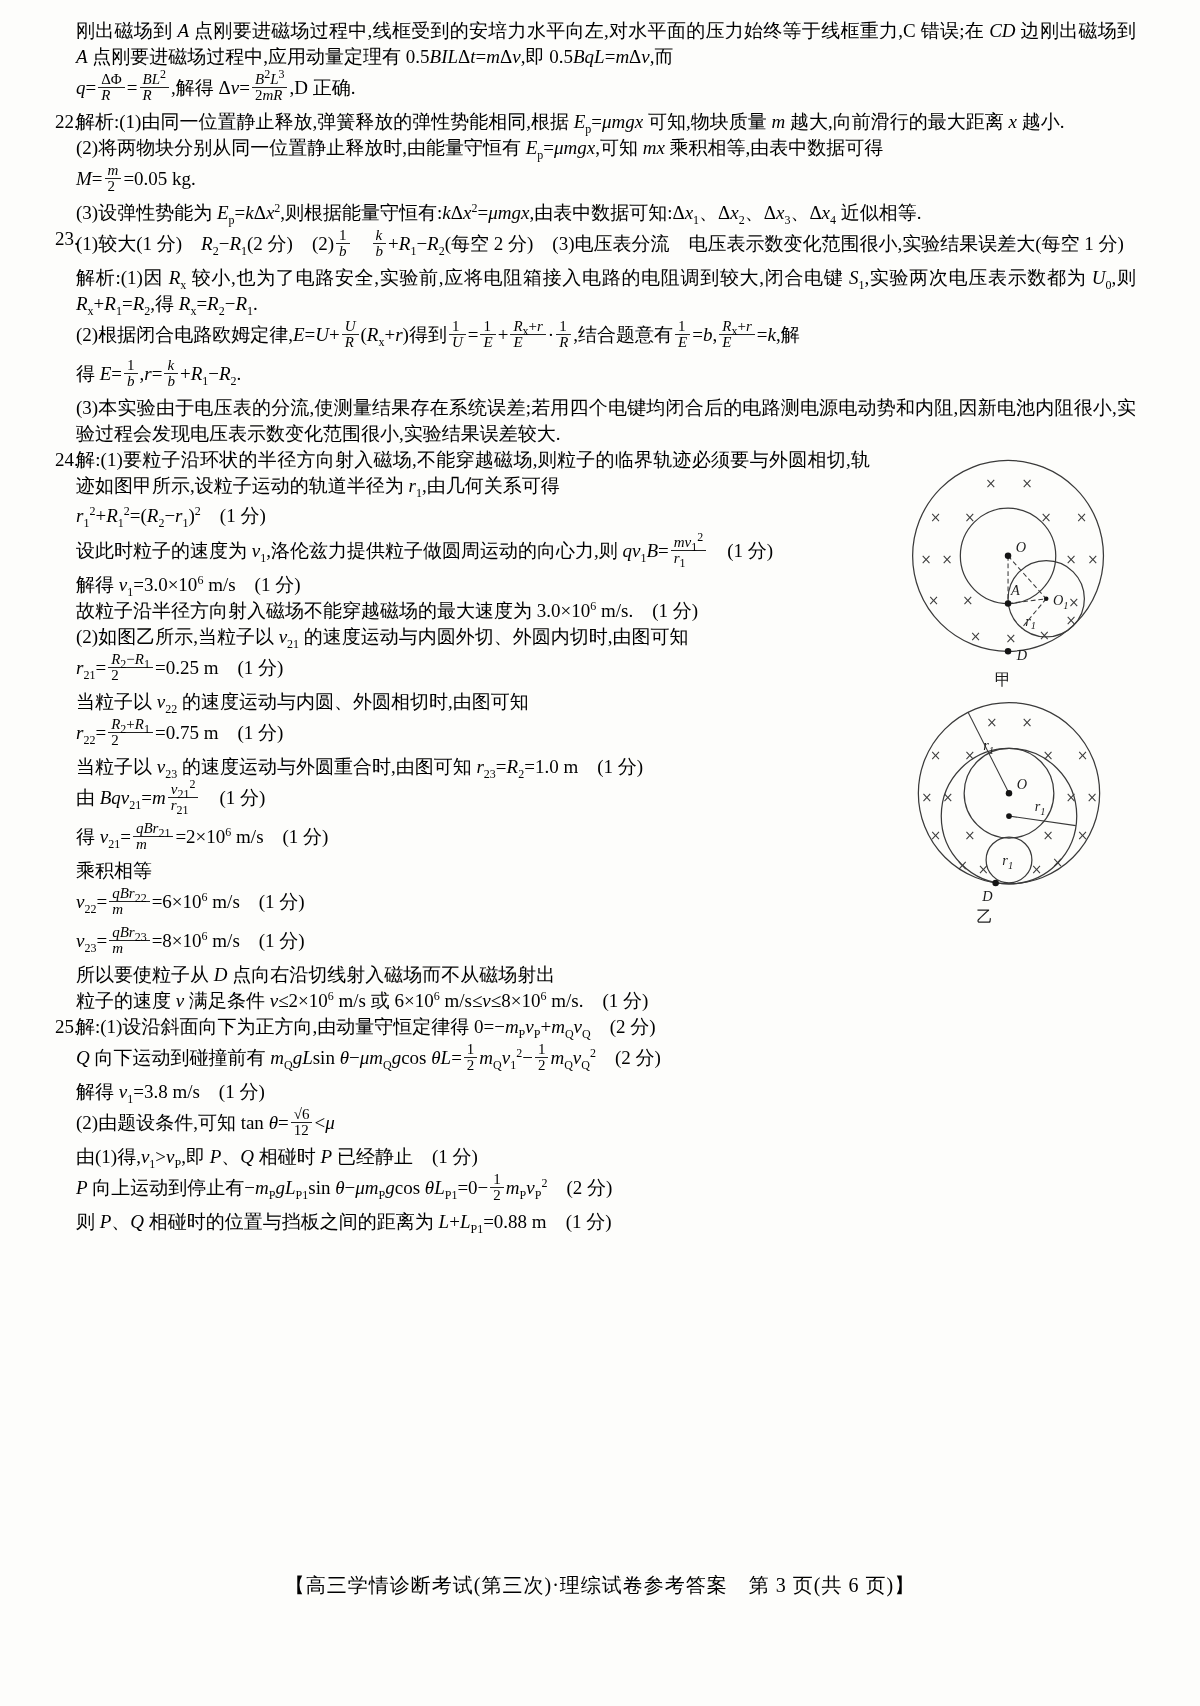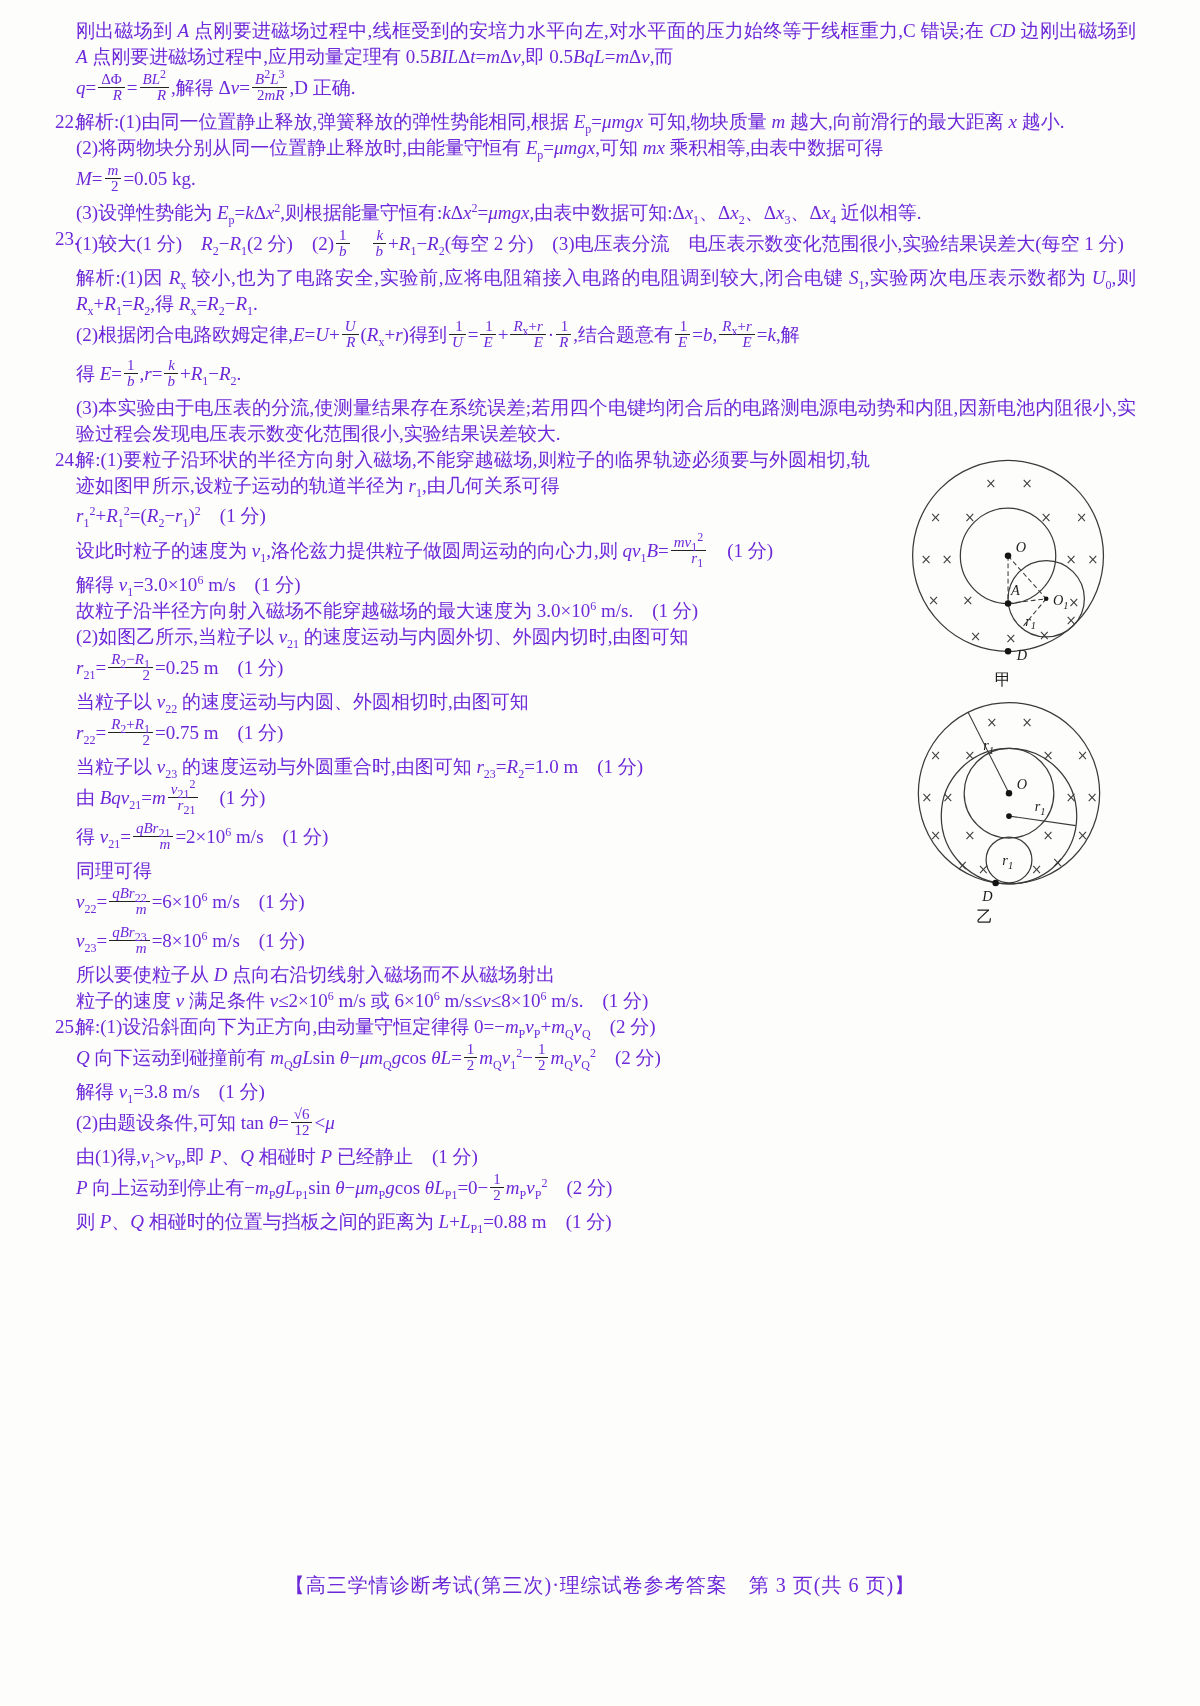--- a/index.html
+++ b/index.html
@@ -1,30 +1,30 @@
 <!DOCTYPE html>
 <html><head>
 <meta charset="utf-8">
 <style>
   html,body{margin:0;padding:0;background:#ffffff;}
   .doc{
     position:relative;width:1200px;height:1706px;overflow:hidden;
-    background:#fdfdfb;color:#6d28d9;
+    background:#fdfdfb;color:#000000;
     font-family:"Liberation Serif","DejaVu Serif",serif;
     font-size:19px;line-height:26px;
   }
   .content{padding:18px 64px 0 42px;}
   .block{position:relative;padding-left:34px;}
   .num{position:absolute;left:13px;top:0;}
   .ln{min-height:26px;text-align:justify;}
   .frm{padding:4px 0;}
   i{font-style:italic;font-family:"Liberation Serif","DejaVu Serif",serif;}
   sup{font-size:12px;line-height:0;}
   sub{font-size:12px;line-height:0;}
-  .fr{display:inline-block;vertical-align:middle;text-align:right;
+  .fr{display:inline-block;vertical-align:middle;text-align:left;
       font-size:15px;line-height:15px;margin:0 2px;position:relative;top:-2px;}
   .fr b{font-weight:normal;display:block;padding:0 3px;white-space:nowrap;}
   .fr .fn{border-bottom:1.3px solid #222;}
   .figwrap{float:right;width:252px;margin:2px 0 6px 14px;}
   .figwrap svg{display:block;}
   .fig-label{font-family:"Liberation Serif","DejaVu Serif",serif;font-style:italic;font-size:15px;fill:#1b1b1b;}
   .fig-sub{font-size:11px;font-style:italic;}
   .fig-cap{font-style:normal;font-size:17px;}
   .cross{font-family:"DejaVu Sans","Liberation Sans",sans-serif;font-size:14px;fill:#3c3c3c;text-anchor:middle;}
   .circ{fill:none;stroke:#3a3a3a;stroke-width:1.3;}
@@ -168,21 +168,21 @@
           <div class="ln frm">设此时粒子的速度为 <i>v</i><sub>1</sub>,洛伦兹力提供粒子做圆周运动的向心力,则 <i>qv</i><sub>1</sub><i>B</i>=<span class="fr"><b class="fn"><i>mv</i><sub>1</sub><sup>2</sup></b><b class="fd"><i>r</i><sub>1</sub></b></span>　(1 分)</div>
           <div class="ln">解得 <i>v</i><sub>1</sub>=3.0×10<sup>6</sup> m/s　(1 分)</div>
           <div class="ln">故粒子沿半径方向射入磁场不能穿越磁场的最大速度为 3.0×10<sup>6</sup> m/s.　(1 分)</div>
           <div class="ln">(2)如图乙所示,当粒子以 <i>v</i><sub>21</sub> 的速度运动与内圆外切、外圆内切时,由图可知</div>
           <div class="ln frm"><i>r</i><sub>21</sub>=<span class="fr"><b class="fn"><i>R</i><sub>2</sub>−<i>R</i><sub>1</sub></b><b class="fd">2</b></span>=0.25 m　(1 分)</div>
           <div class="ln">当粒子以 <i>v</i><sub>22</sub> 的速度运动与内圆、外圆相切时,由图可知</div>
           <div class="ln frm"><i>r</i><sub>22</sub>=<span class="fr"><b class="fn"><i>R</i><sub>2</sub>+<i>R</i><sub>1</sub></b><b class="fd">2</b></span>=0.75 m　(1 分)</div>
           <div class="ln">当粒子以 <i>v</i><sub>23</sub> 的速度运动与外圆重合时,由图可知 <i>r</i><sub>23</sub>=<i>R</i><sub>2</sub>=1.0 m　(1 分)</div>
           <div class="ln frm">由 <i>Bqv</i><sub>21</sub>=<i>m</i><span class="fr"><b class="fn"><i>v</i><sub>21</sub><sup>2</sup></b><b class="fd"><i>r</i><sub>21</sub></b></span>　(1 分)</div>
           <div class="ln frm">得 <i>v</i><sub>21</sub>=<span class="fr"><b class="fn"><i>qBr</i><sub>21</sub></b><b class="fd"><i>m</i></b></span>=2×10<sup>6</sup> m/s　(1 分)</div>
-          <div class="ln">同理可得</div>
+          <div class="ln">乘积相等</div>
           <div class="ln frm"><i>v</i><sub>22</sub>=<span class="fr"><b class="fn"><i>qBr</i><sub>22</sub></b><b class="fd"><i>m</i></b></span>=6×10<sup>6</sup> m/s　(1 分)</div>
           <div class="ln frm"><i>v</i><sub>23</sub>=<span class="fr"><b class="fn"><i>qBr</i><sub>23</sub></b><b class="fd"><i>m</i></b></span>=8×10<sup>6</sup> m/s　(1 分)</div>
           <div class="ln">所以要使粒子从 <i>D</i> 点向右沿切线射入磁场而不从磁场射出</div>
           <div class="ln">粒子的速度 <i>v</i> 满足条件 <i>v</i>≤2×10<sup>6</sup> m/s 或 6×10<sup>6</sup> m/s≤<i>v</i>≤8×10<sup>6</sup> m/s.　(1 分)</div>
         </div>
     </section>
 
     <section class="block">
       <span class="num">25.</span>
       <div>

